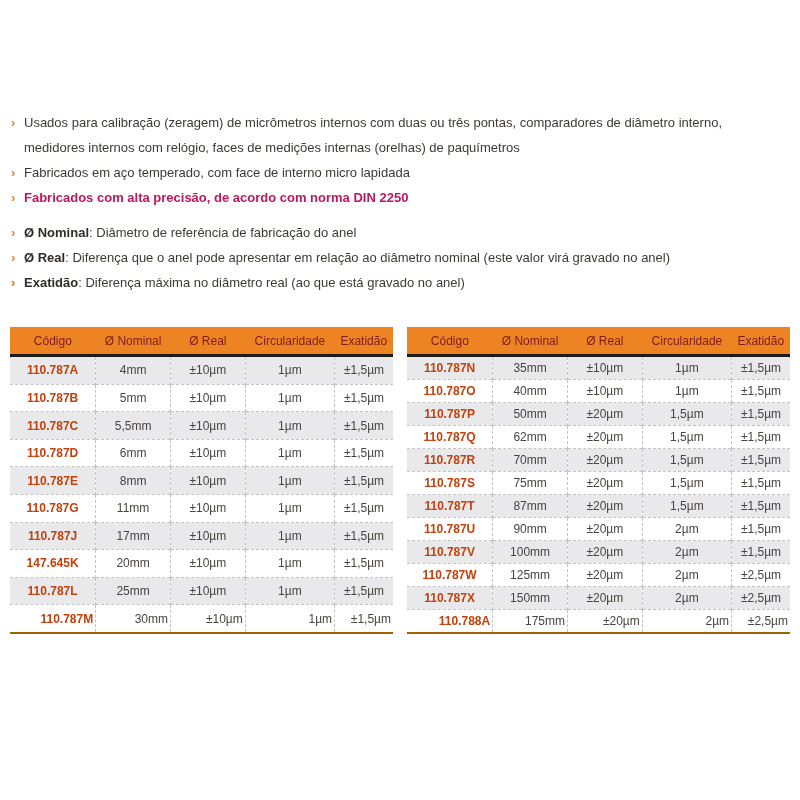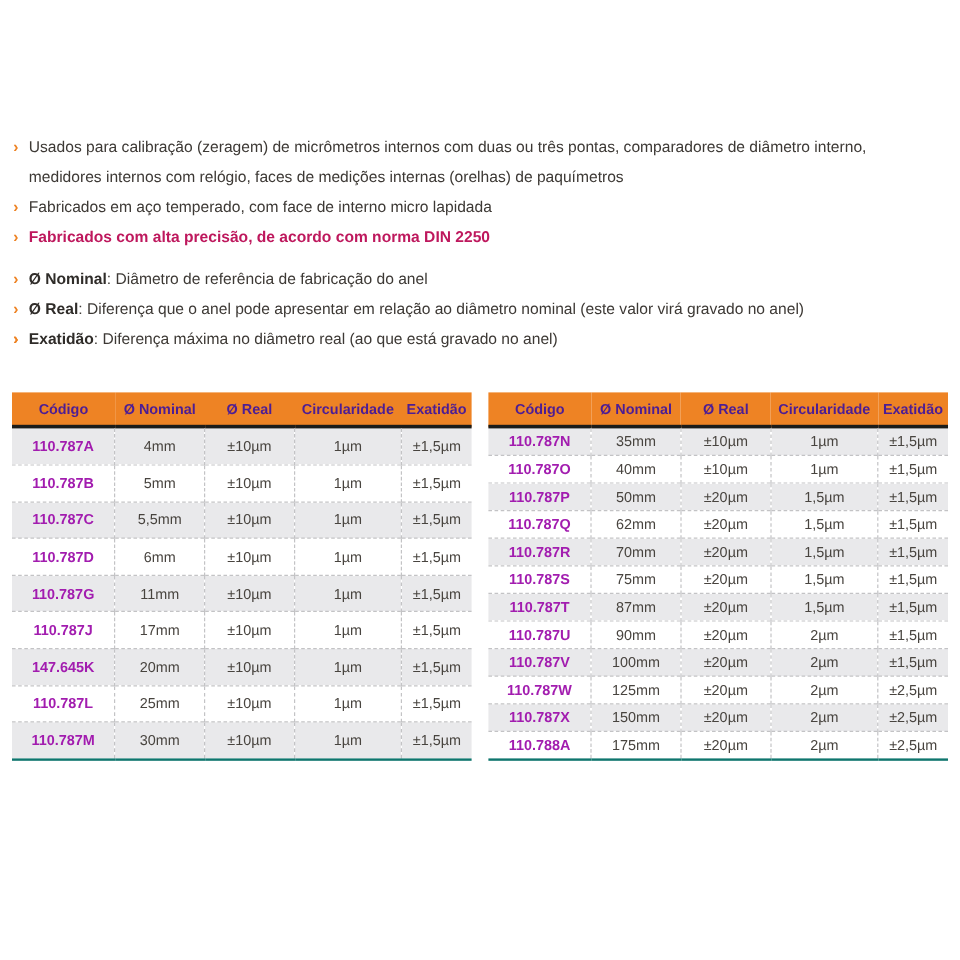--- a/index.html
+++ b/index.html
@@ -25,38 +25,38 @@
   ul.defs { margin-top: 10px; }
   .defs .term { font-weight: 700; color: #2f2c29; }
 
   
   .tables { display: flex; gap: 14px; margin-top: 32px; }
   table.spec {
     border-collapse: collapse; table-layout: fixed;
     width: 386px; font-size: 12px;
   }
   .spec thead th {
-    background: #ee8324; color: #4c1d95; font-weight: 700;
+    background: #ee8324; color: #7f1d1d; font-weight: 400;
     font-size: 12px; height: 27px; padding: 0 2px;
     border-bottom: 3px solid #1c1c1a; text-align: center;
   }
   .spec th:nth-child(1) { width: 22.5%; }
   .spec th:nth-child(2) { width: 19.5%; }
   .spec th:nth-child(3) { width: 19.5%; }
   .spec th:nth-child(4) { width: 23.5%; }
   .spec th:nth-child(5) { width: 15%; }
   .spec tbody td {
     text-align: center; height: 22px; padding: 0 2px;
     color: #48443f; white-space: nowrap; overflow: hidden;
   }
-  .spec tbody td:first-child { font-weight: 700; color: #a21caf; }
+  .spec tbody td:first-child { font-weight: 700; color: #c2410c; }
   .spec tbody tr:nth-child(odd) { background: #e9e9eb; }
   .spec tbody tr + tr td { border-top: 1px dashed #c3c3c5; }
   .spec tbody td + td { border-left: 1px dashed #c3c3c5; }
-  .spec tbody tr:last-child td { border-bottom: 2px solid #0f766e; }
+  .spec tbody tr:last-child td { border-bottom: 2px solid #a16207; text-align: right; }
 </style>
 </head>
 <body>
 
 <div class="page">
 
   <ul class="bullets">
 
       <li class="bullet">
         <span class="chev">›</span>
@@ -125,20 +125,27 @@
           <tr>
             <td>110.787C</td>
             <td>5,5mm</td>
             <td>±10µm</td>
             <td>1µm</td>
             <td>±1,5µm</td>
           </tr>
           <tr>
             <td>110.787D</td>
             <td>6mm</td>
+            <td>±10µm</td>
+            <td>1µm</td>
+            <td>±1,5µm</td>
+          </tr>
+          <tr>
+            <td>110.787E</td>
+            <td>8mm</td>
             <td>±10µm</td>
             <td>1µm</td>
             <td>±1,5µm</td>
           </tr>
           <tr>
             <td>110.787G</td>
             <td>11mm</td>
             <td>±10µm</td>
             <td>1µm</td>
             <td>±1,5µm</td>

